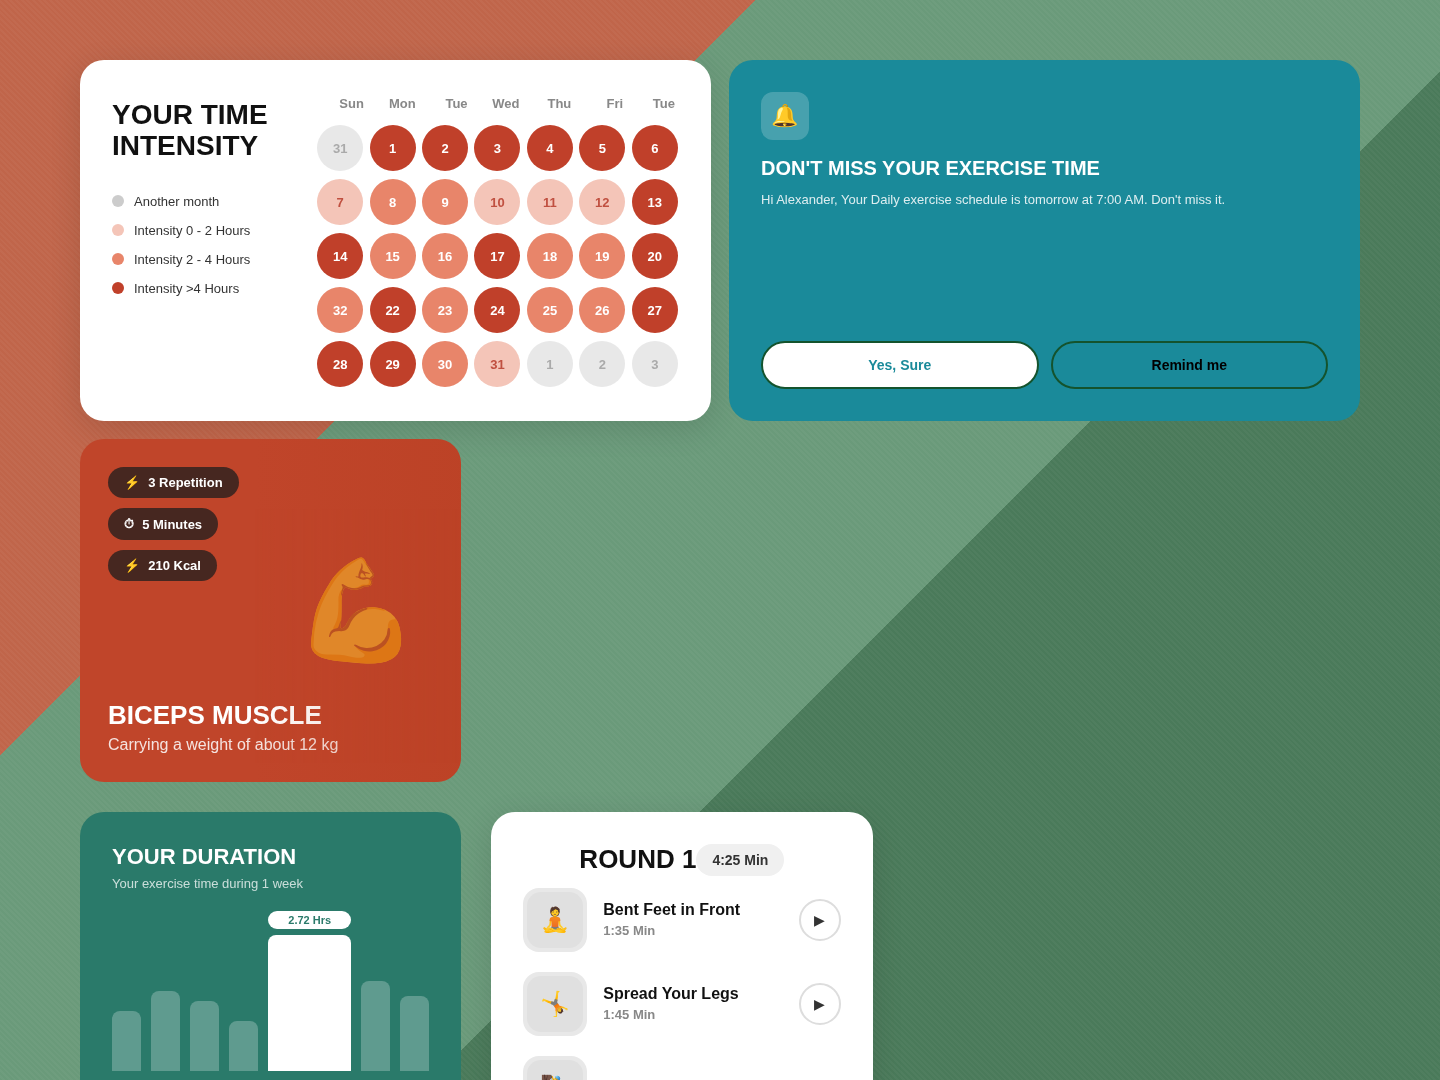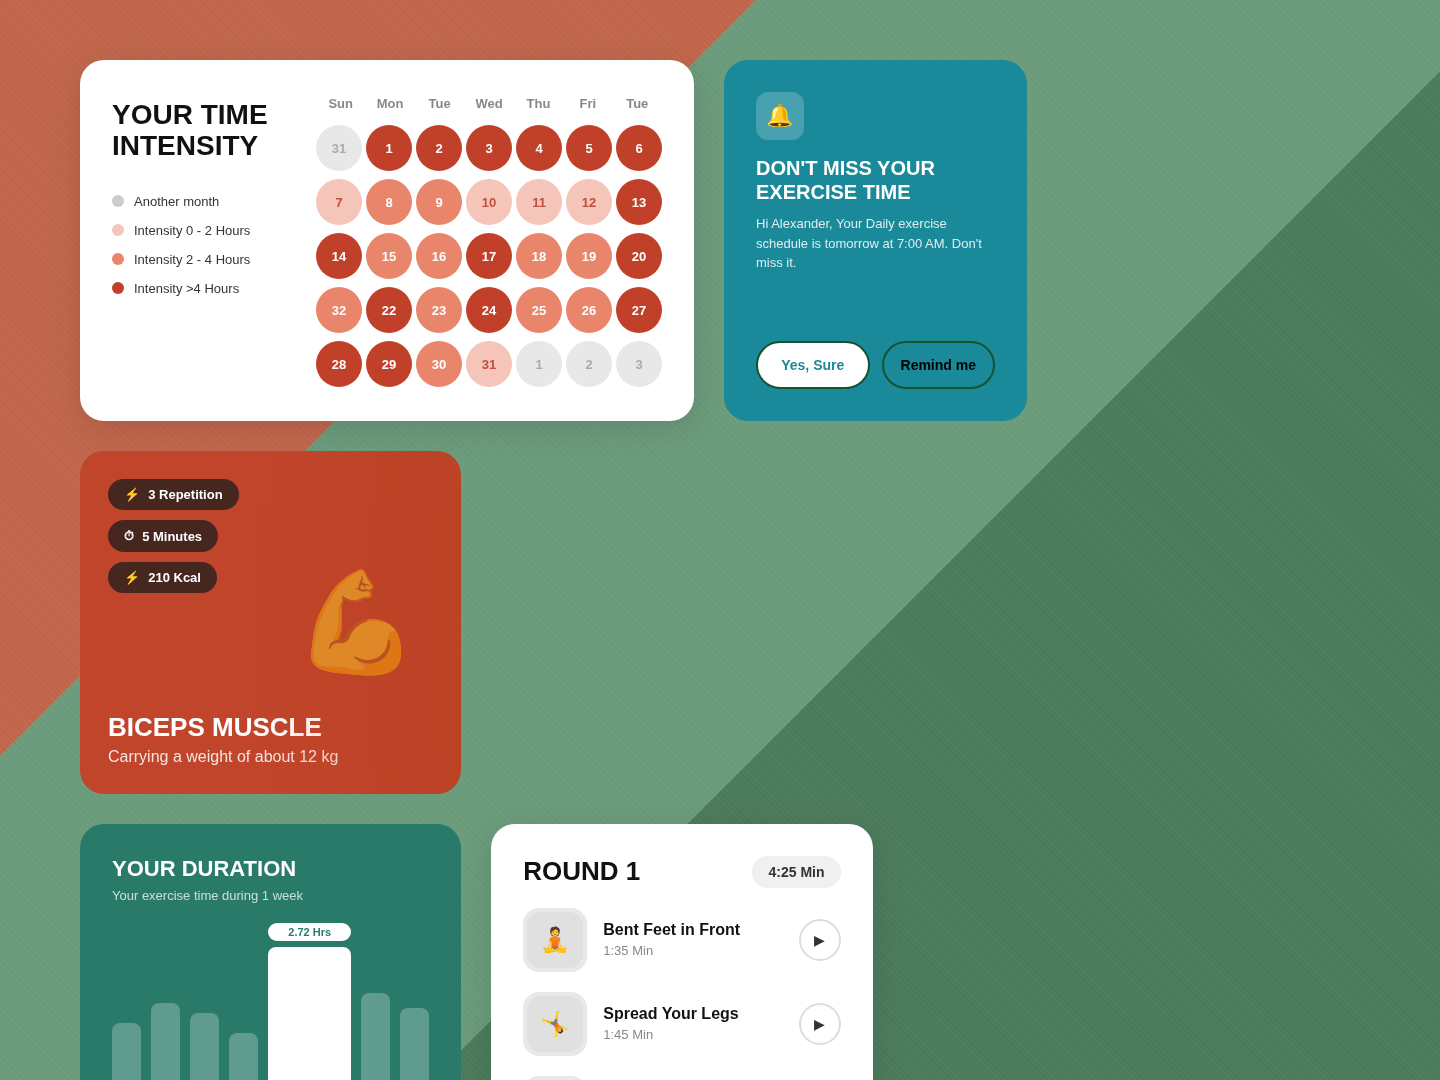--- a/index.html
+++ b/index.html
@@ -22,23 +22,23 @@
       position: absolute;
       top: 0; left: 0; right: 0; bottom: 0;
       background: 
         repeating-linear-gradient(45deg, transparent, transparent 2px, rgba(255,255,255,0.03) 2px, rgba(255,255,255,0.03) 4px);
     }
     .layout {
       position: absolute;
       inset: 0;
       padding: 60px 80px;
       display: grid;
-      grid-template-columns: 1fr 1fr 1fr;
+      grid-template-columns: 1fr 1fr;
       grid-template-rows: auto auto;
-      gap: 30px;
+      gap: 18px;
       z-index: 1;
     }
 
     
     .card {
       background: #fff;
       border-radius: 24px;
       padding: 32px;
       box-shadow: 0 8px 32px rgba(0,0,0,0.12);
     }
@@ -81,21 +81,21 @@
     .dot-low { background: #f4c5b8; }
     .dot-mid { background: #e8856a; }
     .dot-high { background: #c0402a; }
 
     .calendar-grid {
       flex: 1;
     }
     .cal-header {
       display: grid;
       grid-template-columns: repeat(7, 1fr);
-      text-align: center;
+      text-align: right;
       margin-bottom: 8px;
     }
     .cal-header span {
       font-size: 13px;
       color: #888;
       font-weight: 600;
       padding: 4px;
     }
     .cal-body {
       display: grid;
@@ -272,23 +272,23 @@
 
     
     .round-card {
       grid-column: 2;
       grid-row: 2;
       display: flex;
       flex-direction: column;
     }
     .round-header {
       display: flex;
-      justify-content: space-between;
-      align-items: center;
-      margin-bottom: 20px;
+      justify-content: center;
+      align-items: center;
+      margin-bottom: 12px;
     }
     .round-title {
       font-size: 26px;
       font-weight: 800;
       color: #111;
     }
     .round-time {
       background: #f0f0f0;
       border-radius: 50px;
       padding: 8px 16px;
@@ -319,20 +319,21 @@
     }
     .exercise-name {
       font-size: 16px;
       font-weight: 700;
       color: #111;
       margin-bottom: 4px;
     }
     .exercise-duration {
       font-size: 13px;
       color: #888;
+      font-weight: bold;
     }
     .play-btn {
       width: 42px;
       height: 42px;
       border-radius: 50%;
       border: 2px solid #ddd;
       display: flex;
       align-items: center;
       justify-content: center;
       cursor: pointer;

